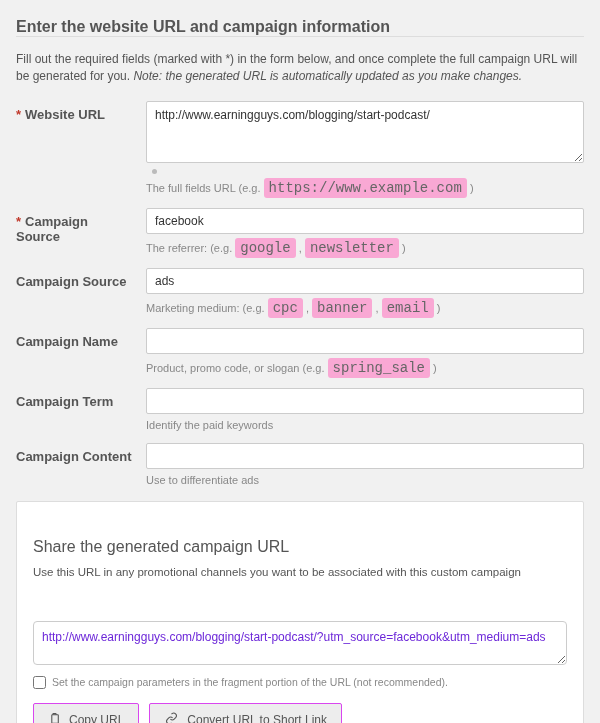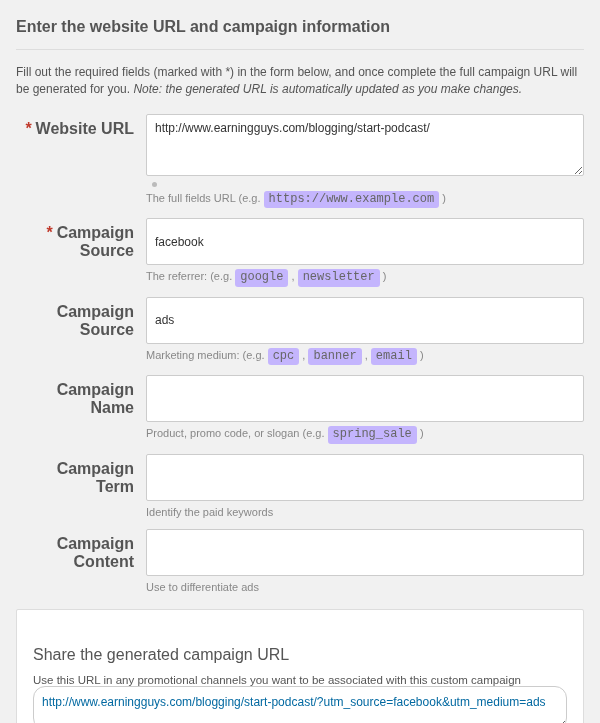--- a/index.html
+++ b/index.html
@@ -5,56 +5,56 @@
   * { box-sizing: border-box; }
   body {
     margin: 0;
     font-family: Arial, Helvetica, sans-serif;
     background: #f1f1f1;
     color: #555;
     font-size: 12px;
   }
   .page { width: 600px; padding: 14px 16px; }
   h2.page-title {
-    font-size: 16px; font-weight: bold; color:#555; margin: 4px 0 13px 0;
+    font-size: 16px; font-weight: bold; color:#555; margin: 4px 0 0 0;
   }
   hr.rule { border: none; border-top: 1px solid #ddd; margin: 0 0 14px 0; }
   .intro { font-size: 12px; color:#555; line-height: 1.4; margin-bottom: 16px; }
   .intro em { font-style: italic; }
   .form-row { display: flex; margin-bottom: 10px; }
   .label-col {
-    width: 130px; text-align: right; padding-right: 12px; padding-top: 6px;
-    font-size: 16px; font-weight: bold; color:#555;
+    width: 130px; padding-right: 12px; padding-top: 6px;
+    font-size: 13px; font-weight: bold; color:#555;
   }
   .req { color: #c0392b; margin-right: 4px; font-weight: bold; }
   .field-col { flex: 1; }
   textarea.url-input, input.text-input {
     width: 100%; font-family: Arial, sans-serif; font-size: 12px;
     border: 1px solid #ccc; border-radius: 2px; background: #fff;
     padding: 6px 8px; color:#333;
   }
   textarea.url-input { height: 62px; resize: both; }
-  input.text-input { height: 47px; }
+  input.text-input { height: 26px; }
   .hint { font-size: 11px; color: #888; margin-top: 4px; line-height: 1.3; }
   code.chip {
-    font-family: "Courier New", monospace; font-size: 12px;
-    background: #c4b5fd; color:#666; padding: 1px 5px; border-radius: 3px;
+    font-family: "Courier New", monospace; font-size: 14px;
+    background: #f9a8d4; color:#666; padding: 1px 5px; border-radius: 3px;
     display: inline-block; line-height: 1.3;
   }
   .dot { width:5px; height:5px; background:#bbb; border-radius:50%; display:block; margin: 3px 0 2px 6px; }
   .share-panel {
     background: #fff; border: 1px solid #ddd; border-radius: 2px;
     padding: 32px 16px 16px 16px; margin-top: 14px;
   }
   .share-title { font-size: 16px; color:#555; margin: 4px 0 10px 0; }
-  .share-desc { font-size: 11.5px; color:#555; }
+  .share-desc { font-size: 11.5px; color:#555; margin-bottom: 12px; }
   textarea.gen-url {
     width: 100%; height: 44px; font-family: Arial, sans-serif; font-size: 12px;
-    border: 1px solid #ccc; border-radius: 12px; background: #fff;
-    padding: 8px; color:#0369a1; resize: both;
+    border: 1px solid #ccc; border-radius: 4px; background: #fff;
+    padding: 8px; color:#6d28d9; resize: both; margin-top: 31px;
   }
   .frag-row { display:flex; align-items:center; margin: 8px 0 14px 0; }
   .frag-row input[type=checkbox] { margin: 0 6px 0 0; }
   .frag-row label { font-size: 10.5px; color:#888; }
   .btn-row { display:flex; gap:10px; }
   .btn {
     background:#ededed; border:1px solid #d946ef; border-radius:2px;
     color:#555; font-size:12px; padding:8px 14px; display:inline-flex;
     align-items:center; gap:8px; cursor:pointer;
   }
@@ -153,20 +153,21 @@
       <div class="hint">Use to differentiate ads</div>
     </div>
   </div>
 
   <div class="share-panel">
     <div class="share-title">Share the generated campaign URL</div>
     <div class="share-desc">Use this URL in any promotional channels you want to be associated with this custom campaign</div>
     <textarea class="gen-url" style="">http://www.earningguys.com/blogging/start-podcast/?utm_source=facebook&amp;utm_medium=ads</textarea>
     <div class="frag-row">
       <input type="checkbox" id="frag" style="">
+      <label for="frag">Set the campaign parameters in the fragment portion of the URL (not recommended).</label>
     </div>
     <div class="btn-row">
       <button class="btn">
         <span class="icon-svg">
           <svg width="13" height="14" viewBox="0 0 24 24" fill="none" stroke="#555" stroke-width="2">
               <rect x="7" y="4" width="12" height="16" rx="1"></rect>
               <path d="M9 4V3a1 1 0 0 1 1-1h4a1 1 0 0 1 1 1v1"></path>
             </svg>
         </span>
         <span>Copy URL</span>

